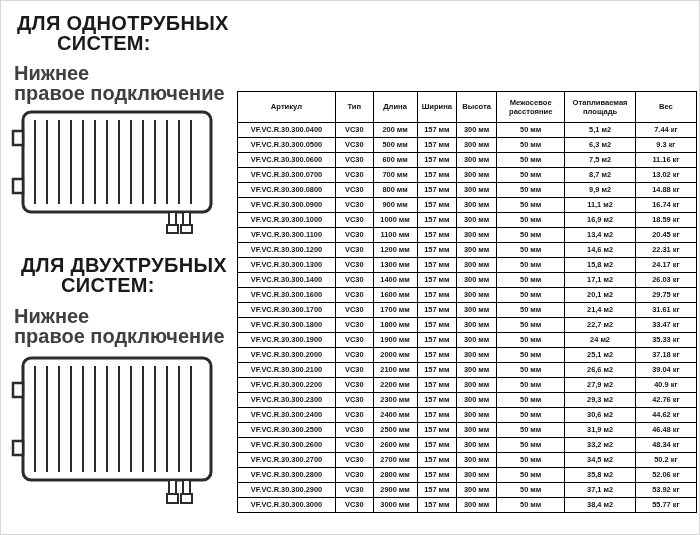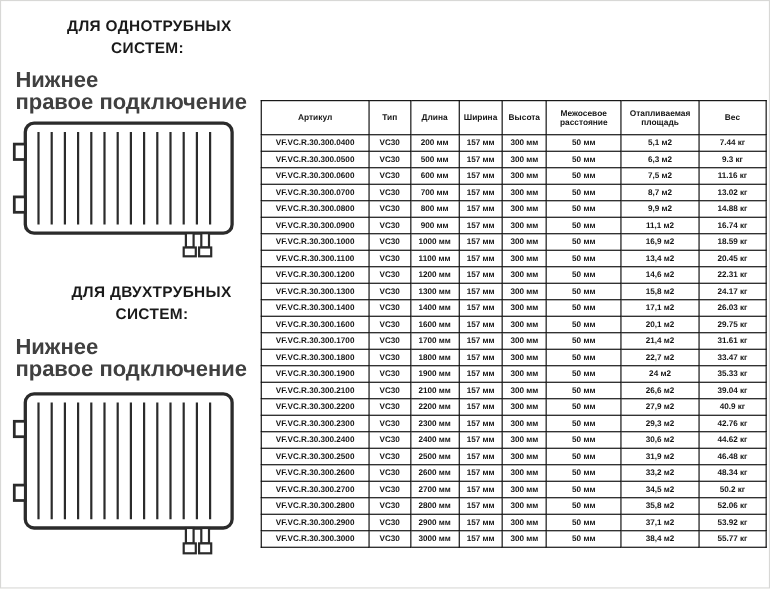--- a/index.html
+++ b/index.html
@@ -10,26 +10,25 @@
     margin:0 auto;
     background:#ffffff;
     border:1px solid #d8d8d6;
     font-family:"Liberation Sans", sans-serif;
     color:#141414;
     overflow:hidden;
   }
   .section-title {
     position:absolute;
     font-weight:800;
-    font-size:14px;
+    font-size:20px;
     letter-spacing:.3px;
     line-height:20px;
     color:#1a1a1a;
     white-space:nowrap;
-    margin-left:44px;
   }
   .section-title .line2 { display:block; margin-left:40px; }
   .section-subtitle {
     position:absolute;
     font-weight:700;
     font-size:20px;
     line-height:20px;
     color:#404040;
     white-space:nowrap;
   }
@@ -310,20 +309,30 @@
           <td>VF.VC.R.30.300.1900</td>
           <td>VC30</td>
           <td>1900 мм</td>
           <td>157 мм</td>
           <td>300 мм</td>
           <td>50 мм</td>
           <td>24 м2</td>
           <td>35.33 кг</td>
         </tr>
         <tr>
+          <td>VF.VC.R.30.300.2000</td>
+          <td>VC30</td>
+          <td>2000 мм</td>
+          <td>157 мм</td>
+          <td>300 мм</td>
+          <td>50 мм</td>
+          <td>25,1 м2</td>
+          <td>37.18 кг</td>
+        </tr>
+        <tr>
           <td>VF.VC.R.30.300.2100</td>
           <td>VC30</td>
           <td>2100 мм</td>
           <td>157 мм</td>
           <td>300 мм</td>
           <td>50 мм</td>
           <td>26,6 м2</td>
           <td>39.04 кг</td>
         </tr>
         <tr>

